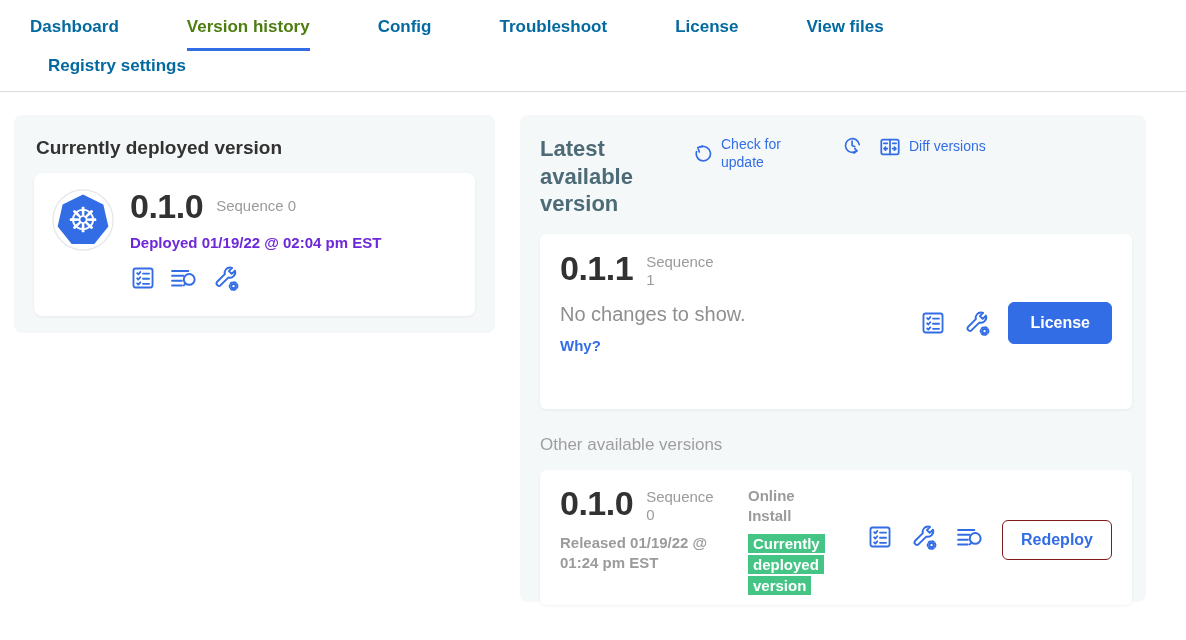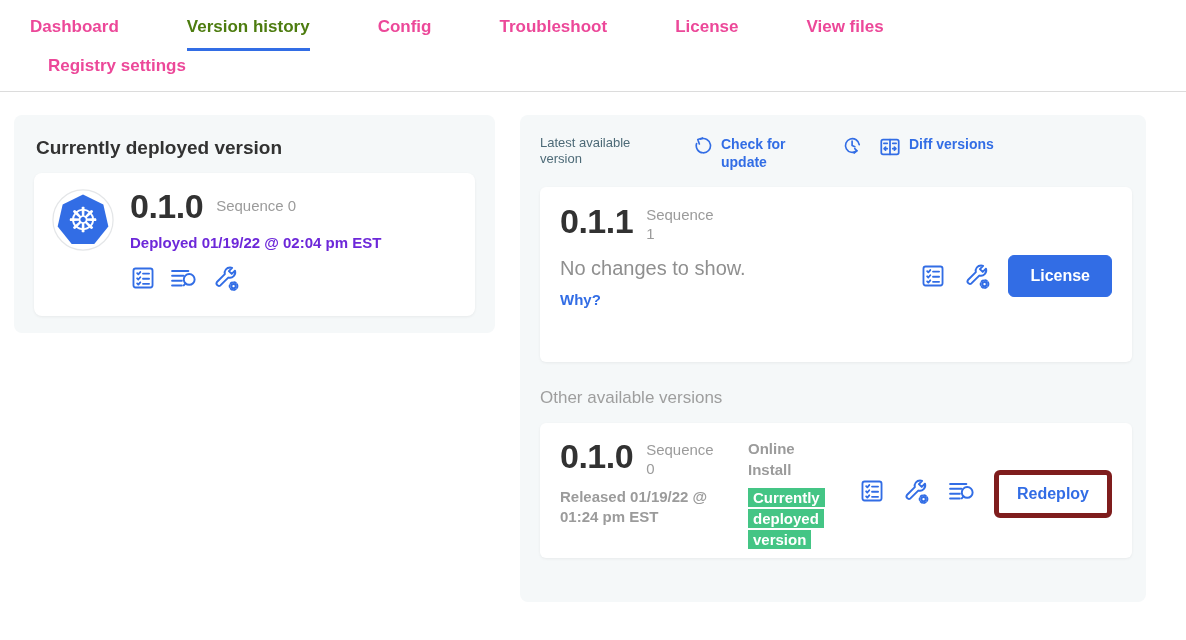--- a/index.html
+++ b/index.html
@@ -2,21 +2,21 @@
 <html><head>
 <meta charset="utf-8">
 <style>
   * { margin:0; padding:0; box-sizing:border-box; }
   html,body { width:1186px; height:640px; background:#fff;
     font-family:"Liberation Sans", sans-serif; color:#323232; overflow:hidden; }
 
   
   .subnav { background:#fff; border-bottom:1px solid #dcdcdc; }
   .tab-row { display:flex; padding:17px 0 0 30px; }
-  .tab { margin-right:68px; font-size:17px; font-weight:600; color:#ec4899;
+  .tab { margin-right:68px; font-size:17px; font-weight:600; color:#0369a1;
          padding-bottom:11px; cursor:pointer; white-space:nowrap; }
   .tab.active { color:#4d7c0f; border-bottom:3px solid #326de5; }
   .tab-row2 { padding:5px 8px 15px 48px; }
   .tab-row2 .tab { padding-bottom:0; }
 
   
   .content { position:relative; }
 
   .panel { background:#f5f8f9; border-radius:8px; }
   .left-card { position:absolute; left:14px; top:23px; width:481px; height:218px; padding:20px; }
@@ -34,42 +34,42 @@
   .sequence.wrap { width:72px; margin-top:2px; line-height:1.25; }
 
   .deployed-at { margin-top:11px; font-size:15px; font-weight:600; color:#6d28d9; }
   .icon-row { margin-top:13px; display:flex; gap:13px; align-items:center; color:#326de5; }
   .icon-row svg, .card-actions svg { display:block; cursor:pointer; }
 
   
   .right-panel { position:absolute; left:520px; top:23px; width:626px; height:487px; padding:20px 14px 20px 20px; }
 
   .panel-header { display:flex; align-items:flex-start; }
-  .panel-title { width:135px; font-size:13px; font-weight:normal; color:#4d6a77; line-height:1.25; }
-  .action-link { display:flex; gap:7px; color:#326de5; font-weight:bold; font-size:14px;
-                 line-height:1.3; cursor:pointer; align-items:flex-start; }
+  .panel-title { width:135px; font-size:22px; font-weight:bold; color:#4d6a77; line-height:1.25; }
+  .action-link { display:flex; gap:7px; color:#326de5; font-weight:normal; font-size:14px;
+                 line-height:1.3; cursor:pointer; align-items:center; }
   .action-link svg { flex:0 0 auto; margin-top:1px; }
   .al-1 { margin-left:20px; } .al-1 span { width:80px; }
   .al-2 { margin-left:42px; } .al-2 span { width:152px; }
   .al-3 { margin-left:16px; white-space:nowrap; }
 
   .release-card { position:relative; margin-top:16px; padding:17px 20px; height:175px; border-radius:6px; }
   .release-row { display:flex; margin-top:7px; }
   .released { width:188px; font-size:15px; font-weight:bold; color:#9b9b9b; line-height:1.35; }
   .source { width:85px; font-size:15px; font-weight:bold; color:#9b9b9b; line-height:1.35; }
   .no-changes { margin-top:13px; font-size:20px; color:#8f8f8f; }
   .why-link { display:inline-block; margin-top:11px; font-size:15px; font-weight:bold; color:#326de5; cursor:pointer; }
 
   .card-actions { position:absolute; right:20px; display:flex; align-items:center; gap:17px; color:#326de5; }
   .card-actions.center { top:50%; transform:translateY(-50%); }
   .release-card .card-actions { top:89px; transform:translateY(-50%); }
 
   .btn { font-family:inherit; font-size:16px; font-weight:bold; border-radius:6px; cursor:pointer; }
   .btn-primary { background:#326de5; color:#fff; border:1px solid #326de5; padding:11px 21px; }
-  .btn-outline { background:#fff; color:#326de5; border:5px solid #7f1d1d; padding:10px 18px;margin-top:6px; }
+  .btn-outline { background:#fff; color:#326de5; border:1px solid #7f1d1d; padding:10px 18px;margin-top:6px; }
 
   .other-heading { margin-top:26px; font-size:17px; font-weight:500; color:#9e9e9e; }
 
   .other-card { position:relative; margin-top:15px; padding:16px 20px; height:135px; border-radius:6px; }
   .col2 { width:95px; }
   .badge-wrap { width:82px; margin-top:7px; }
   .badge { background:#44c585; color:#fff; font-size:15px; font-weight:bold; line-height:21px;
            padding:1px 5px; -webkit-box-decoration-break:clone; box-decoration-break:clone; }
 </style>
 </head>

